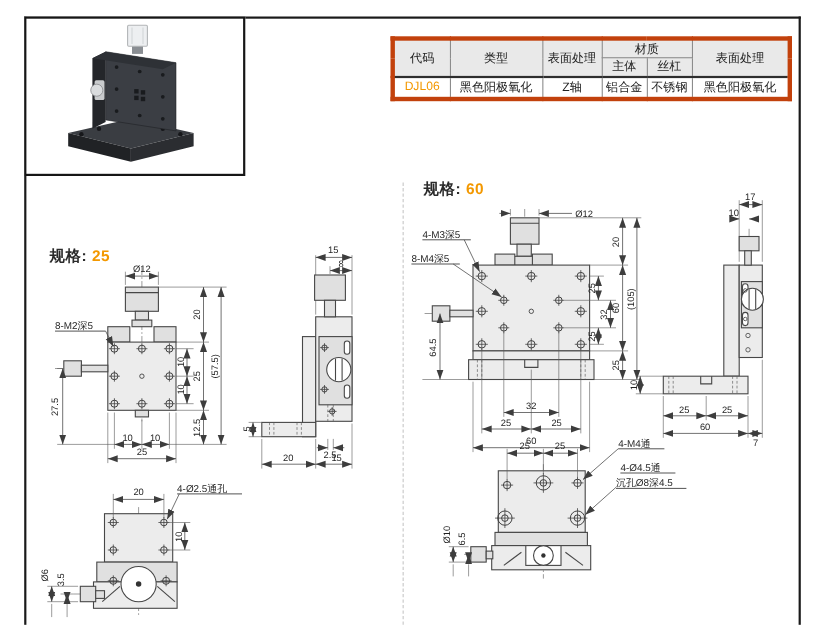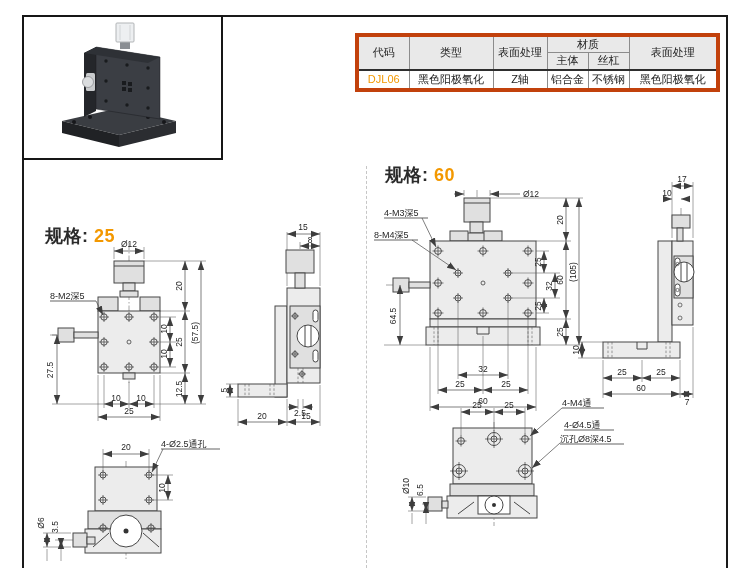--- a/index.html
+++ b/index.html
@@ -5,21 +5,21 @@
   *{margin:0;padding:0;box-sizing:border-box}
   html,body{width:750px;height:568px}
   body{background:#fff;font-family:"Liberation Sans","DejaVu Sans",sans-serif;position:relative;overflow:hidden;color:#1f1f1f}
   .frame-line{position:absolute;background:#1a1a1a}
   .photo-box{position:absolute;left:22px;top:15px;width:201px;height:145px;border:2px solid #161616;background:#fff}
   .divider{position:absolute;left:366px;top:166px;height:402px;width:0;border-left:1px dashed #c6c6c6}
   .spec-table{position:absolute;left:355px;top:33px;border-collapse:collapse;table-layout:fixed;border:4px solid #c2410c}
   .spec-table td{border:1px solid #8c8c8c;font-size:11px;text-align:center;vertical-align:middle;padding:0 2px;height:17px;background:#e9e9e9;color:#222}
   .spec-table tr.data td{background:#fff;border-top:2px solid #2e2e2e;border-bottom:2px solid #2e2e2e;height:20px}
   .spec-table tr.data td.code{color:var(--accent,#f39800);font-weight:normal}
-  .spec-label{position:absolute;font-size:18px;font-weight:bold;color:#2b2b2b;letter-spacing:.5px}
+  .spec-label{position:absolute;font-size:14px;font-weight:bold;color:#2b2b2b;letter-spacing:.5px}
   .spec-label .num{color:var(--accent,#f39800)}
   .draw{position:absolute}
   svg text{font-family:"Liberation Sans","DejaVu Sans",sans-serif;font-size:8.5px;fill:#1f1f1f}
   svg text.co{font-size:9px}
   .fillA{fill:#ececec;stroke:#474747;stroke-width:1}
   .fillB{fill:#e0e0e0;stroke:#474747;stroke-width:1}
   .wht{fill:#fff;stroke:#474747;stroke-width:1}
   .ln{stroke:#474747;stroke-width:1;fill:none}
   .dim{stroke:#474747;stroke-width:.7;fill:none;marker-start:url(#arw);marker-end:url(#arw)}
   .dimE{stroke:#474747;stroke-width:.7;fill:none;marker-end:url(#arw)}

